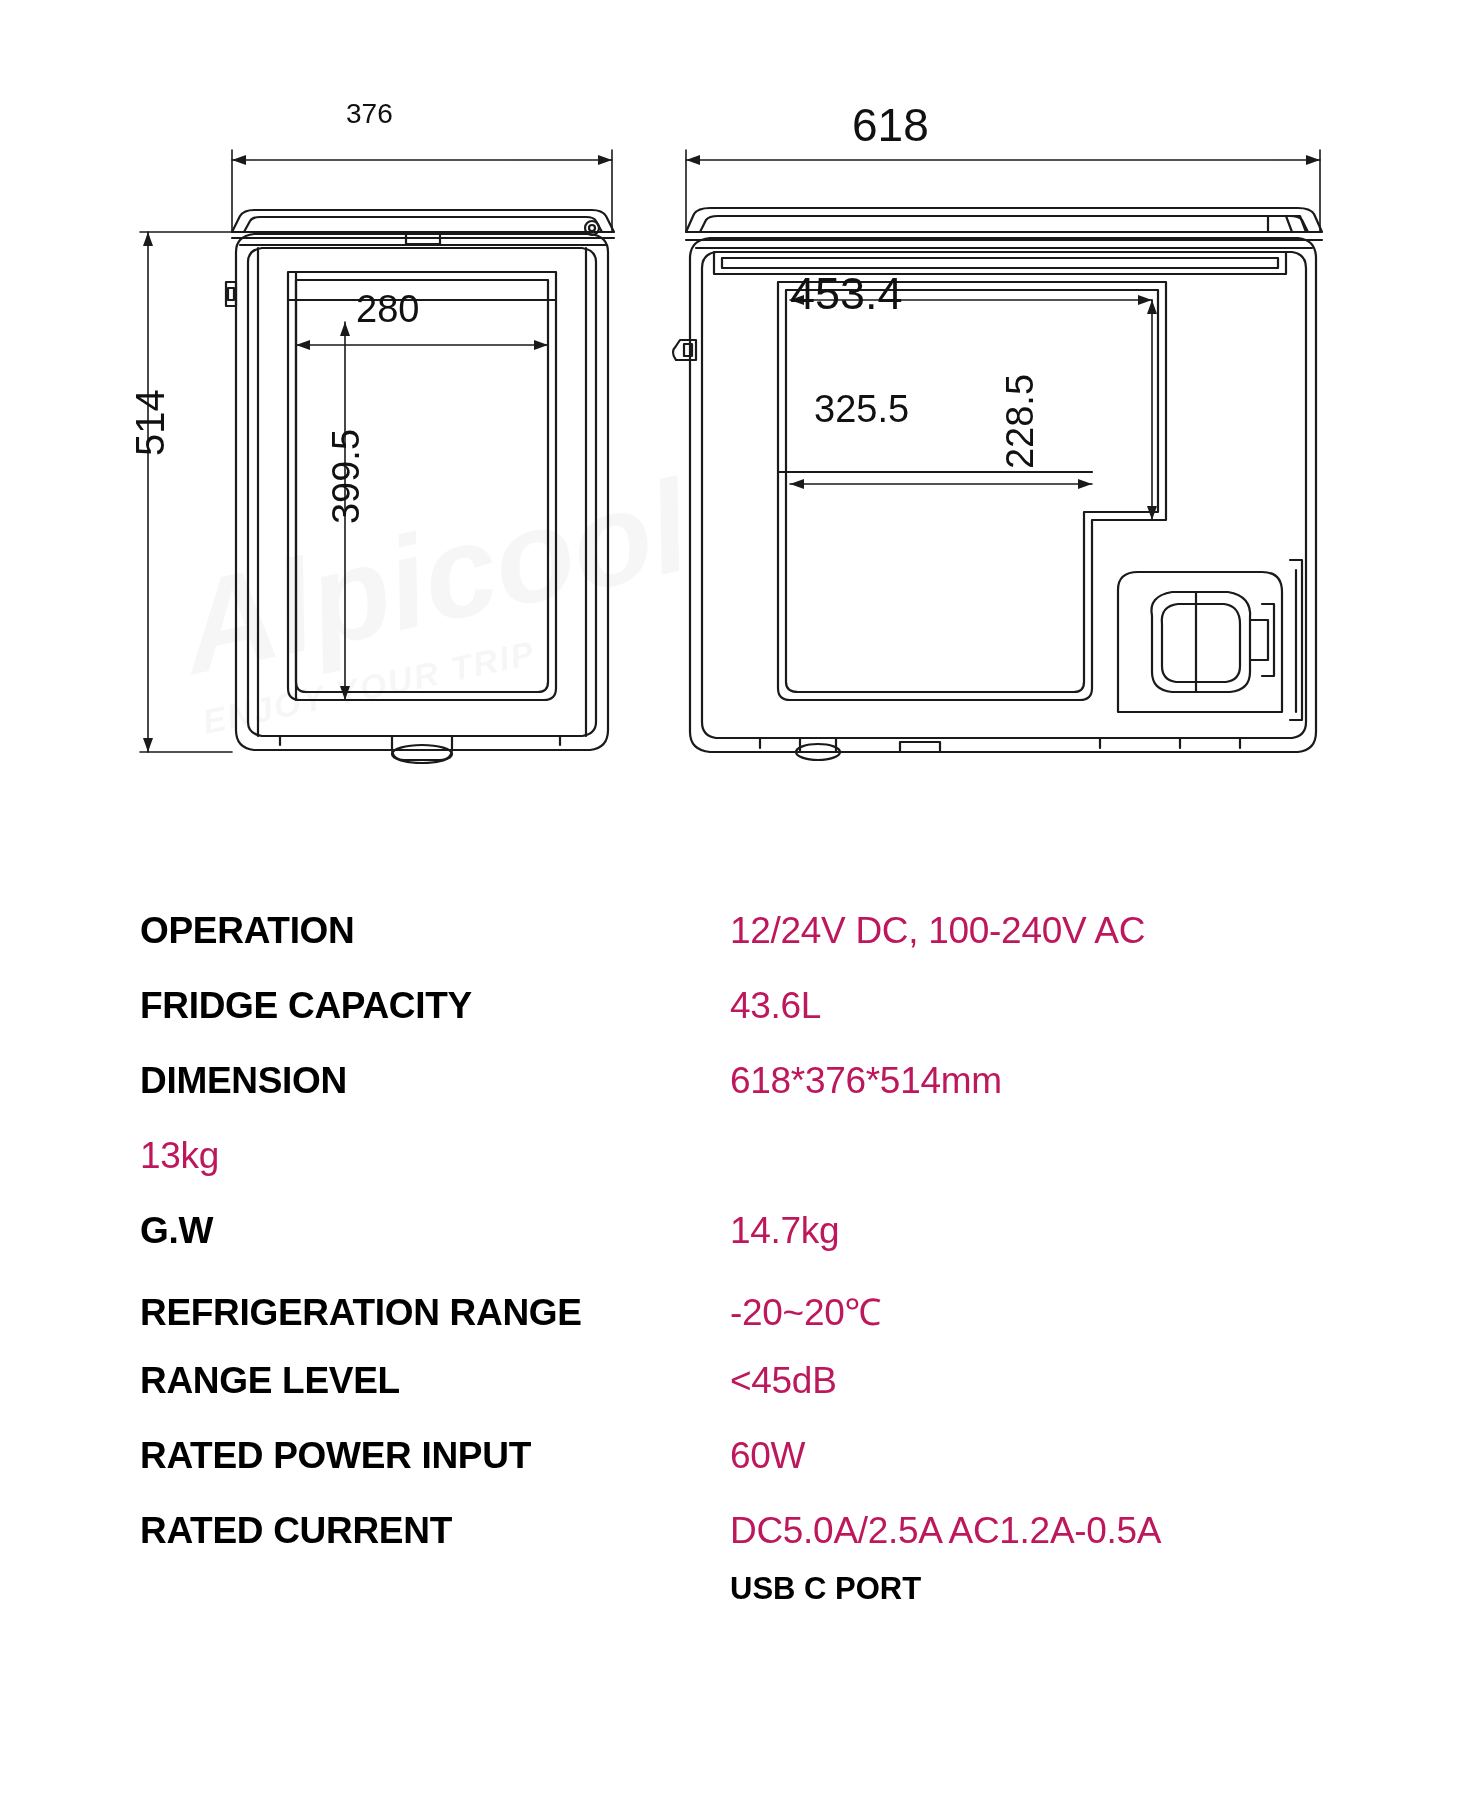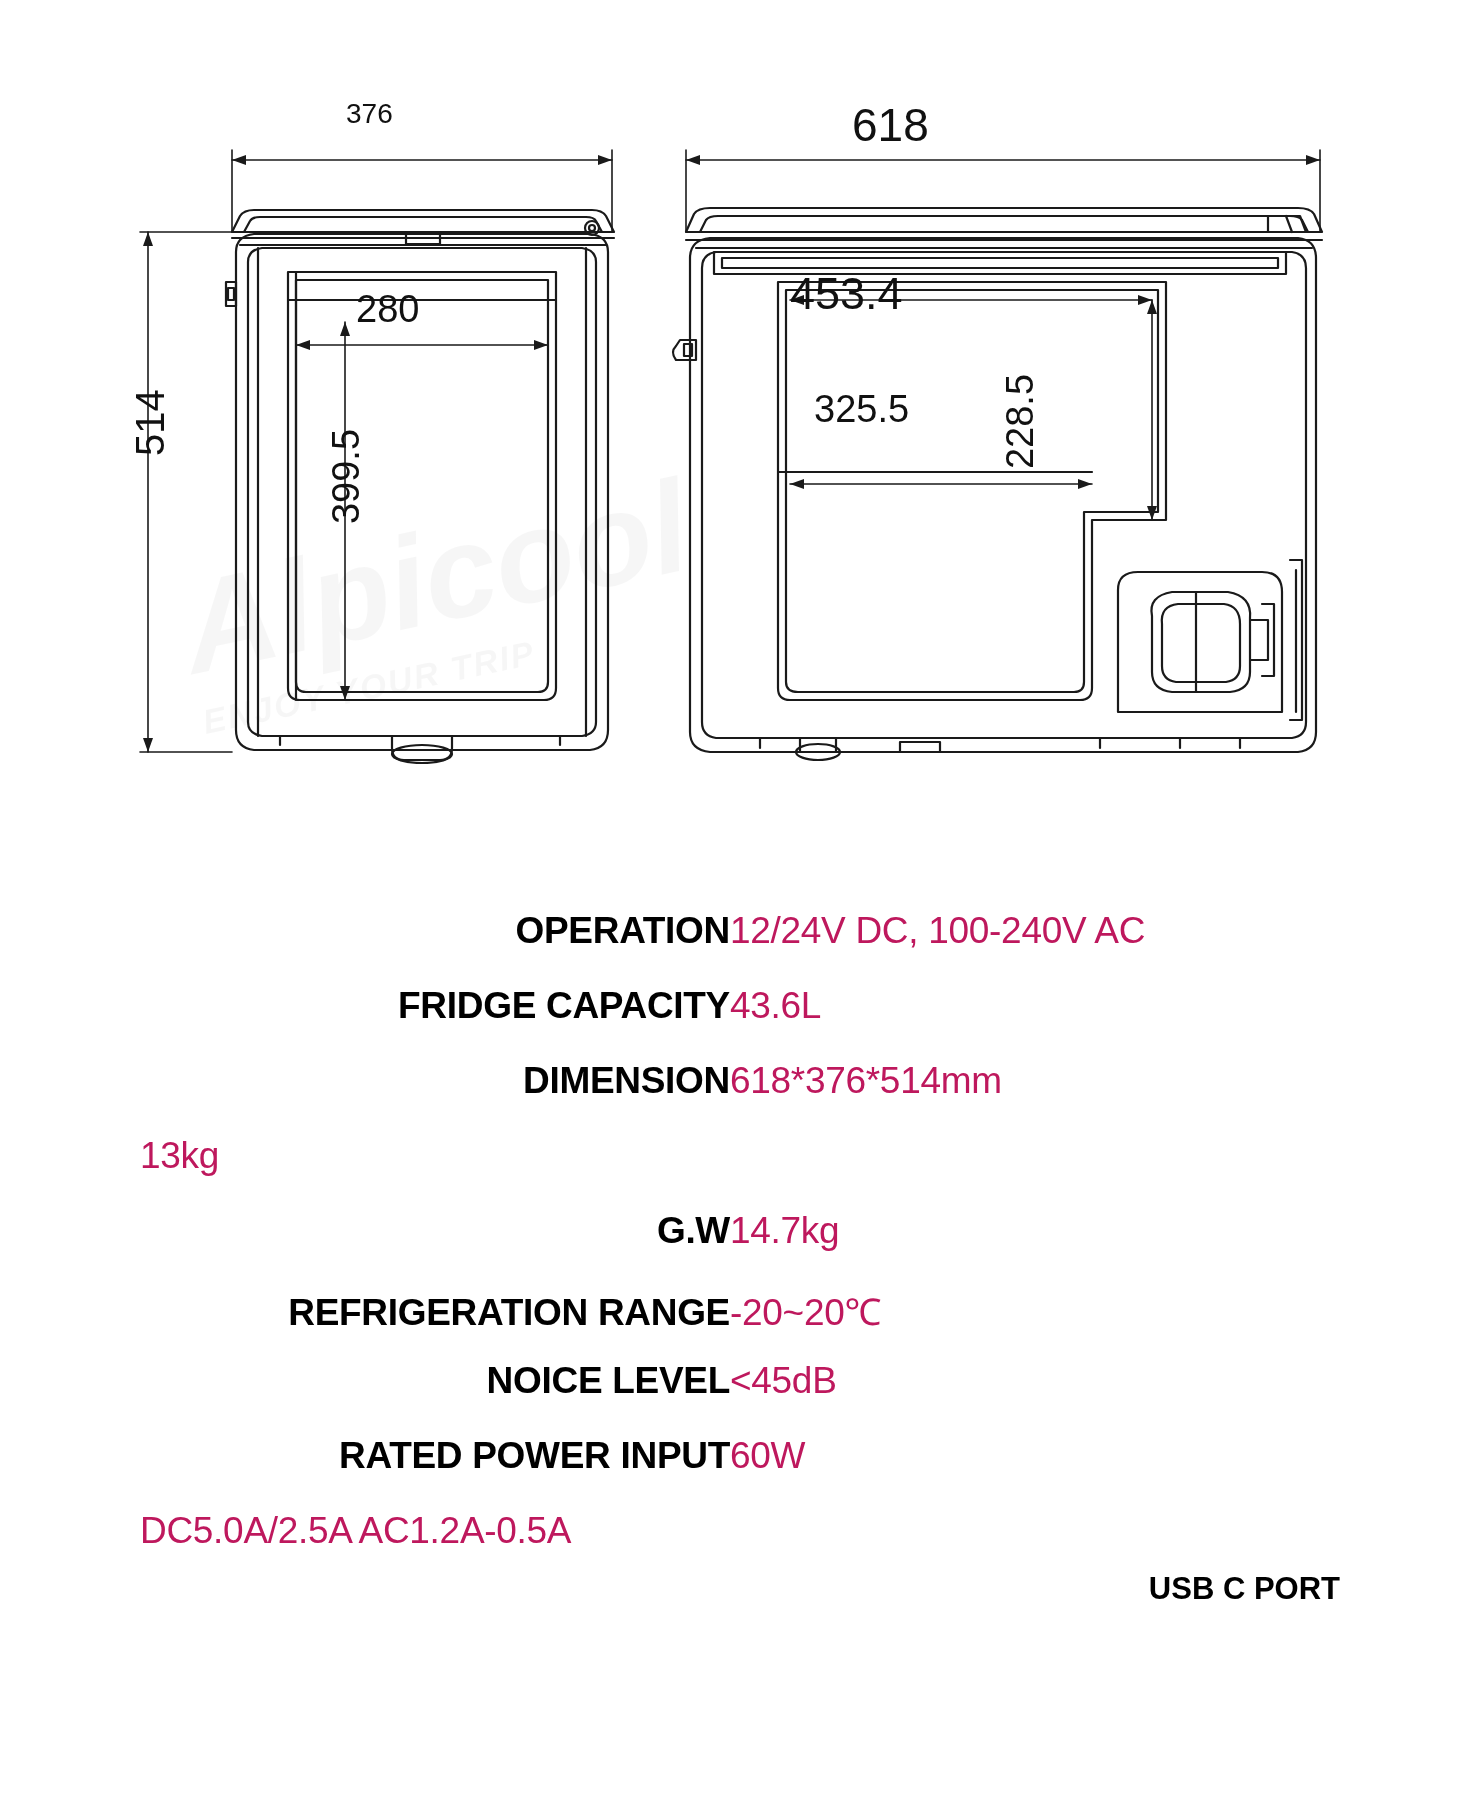--- a/index.html
+++ b/index.html
@@ -57,21 +57,20 @@
     font-weight: bold;
     letter-spacing: 2px;
   }
 
   
   #spec-table {
     position: absolute;
     left: 140px;
     top: 910px;
     width: 1200px;
-    text-align: right;
   }
   .spec-row {
     display: flex;
     align-items: baseline;
     height: 75px;
   }
   .spec-key {
     width: 590px;
     font-size: 37px;
     font-weight: bold;
@@ -271,27 +270,28 @@
     <div class="spec-key">G.W</div>
     <div class="spec-val">14.7kg</div>
   </div>
 
   <div class="spec-row">
     <div class="spec-key">REFRIGERATION RANGE</div>
     <div class="spec-val">-20~20℃</div>
   </div>
 
   <div class="spec-row">
-    <div class="spec-key">NOICE LEVEL</div>
+    <div class="spec-key">RANGE LEVEL</div>
     <div class="spec-val">&lt;45dB</div>
   </div>
 
   <div class="spec-row">
     <div class="spec-key">RATED POWER INPUT</div>
     <div class="spec-val">60W</div>
   </div>
 
   <div class="spec-row">
+    <div class="spec-key">RATED CURRENT</div>
     <div class="spec-val">DC5.0A/2.5A  AC1.2A-0.5A</div>
   </div>
 
   <div class="spec-note">USB C PORT</div>
 </div>
 
 </body></html>

